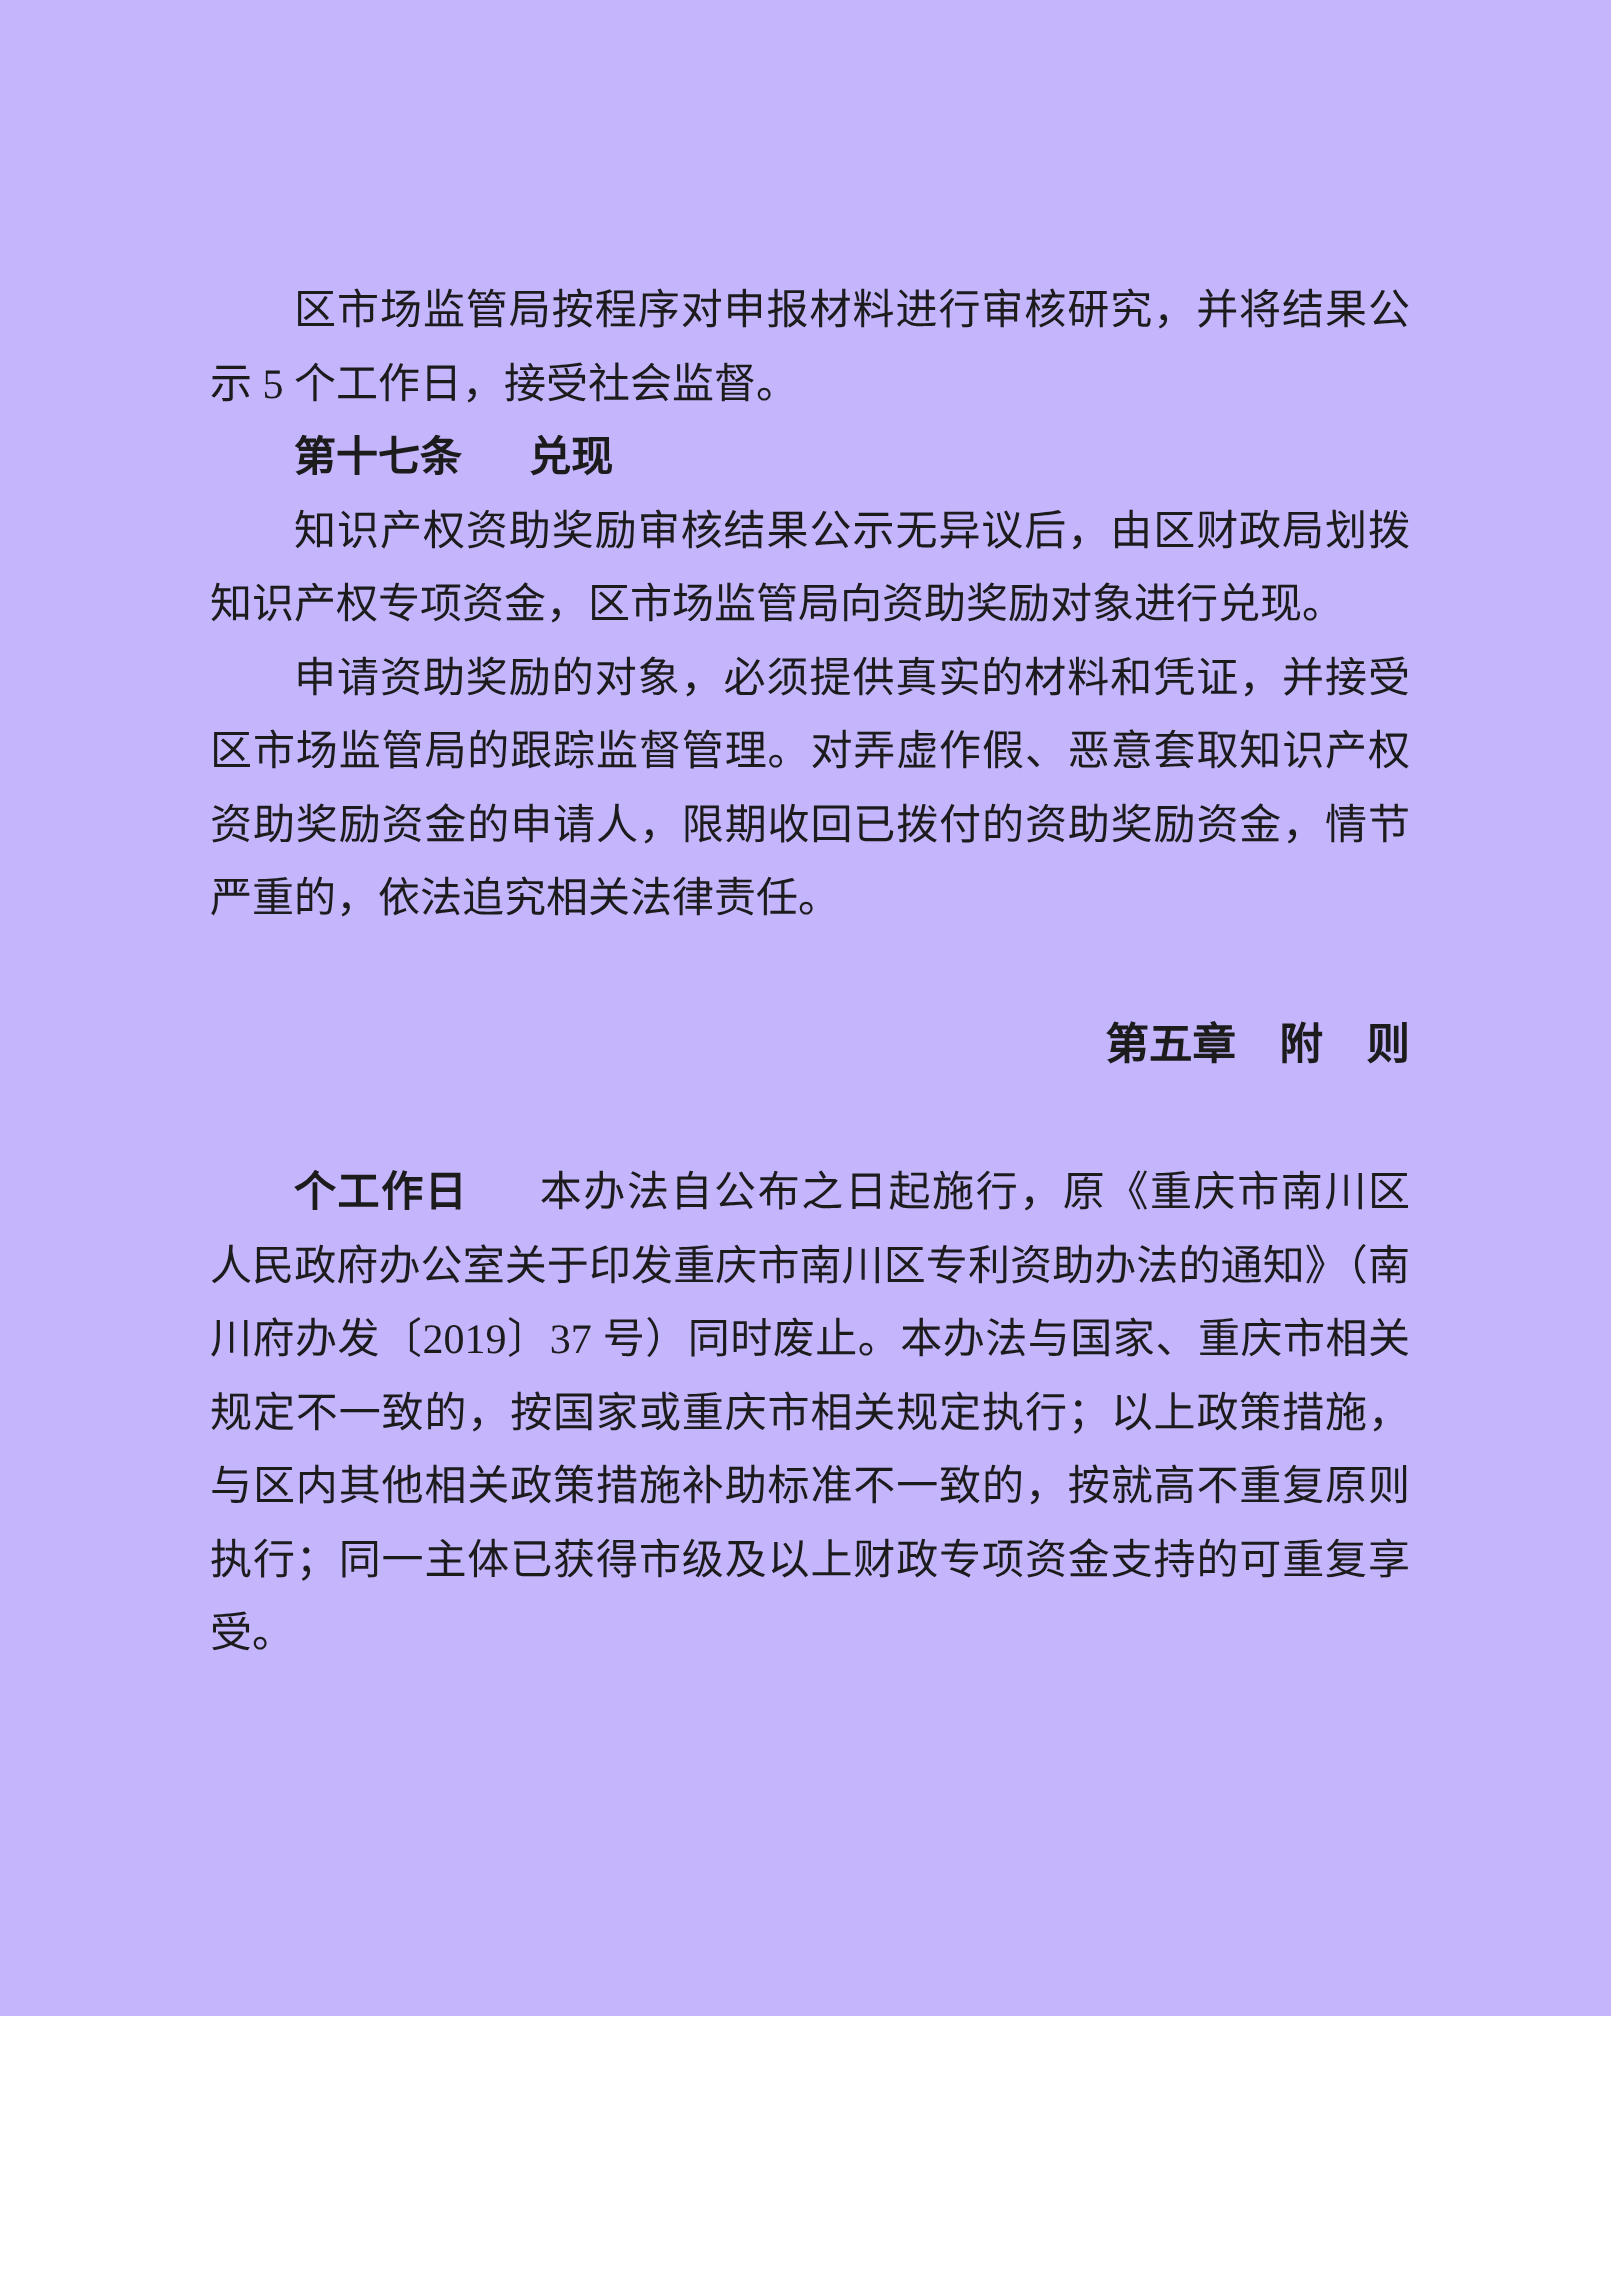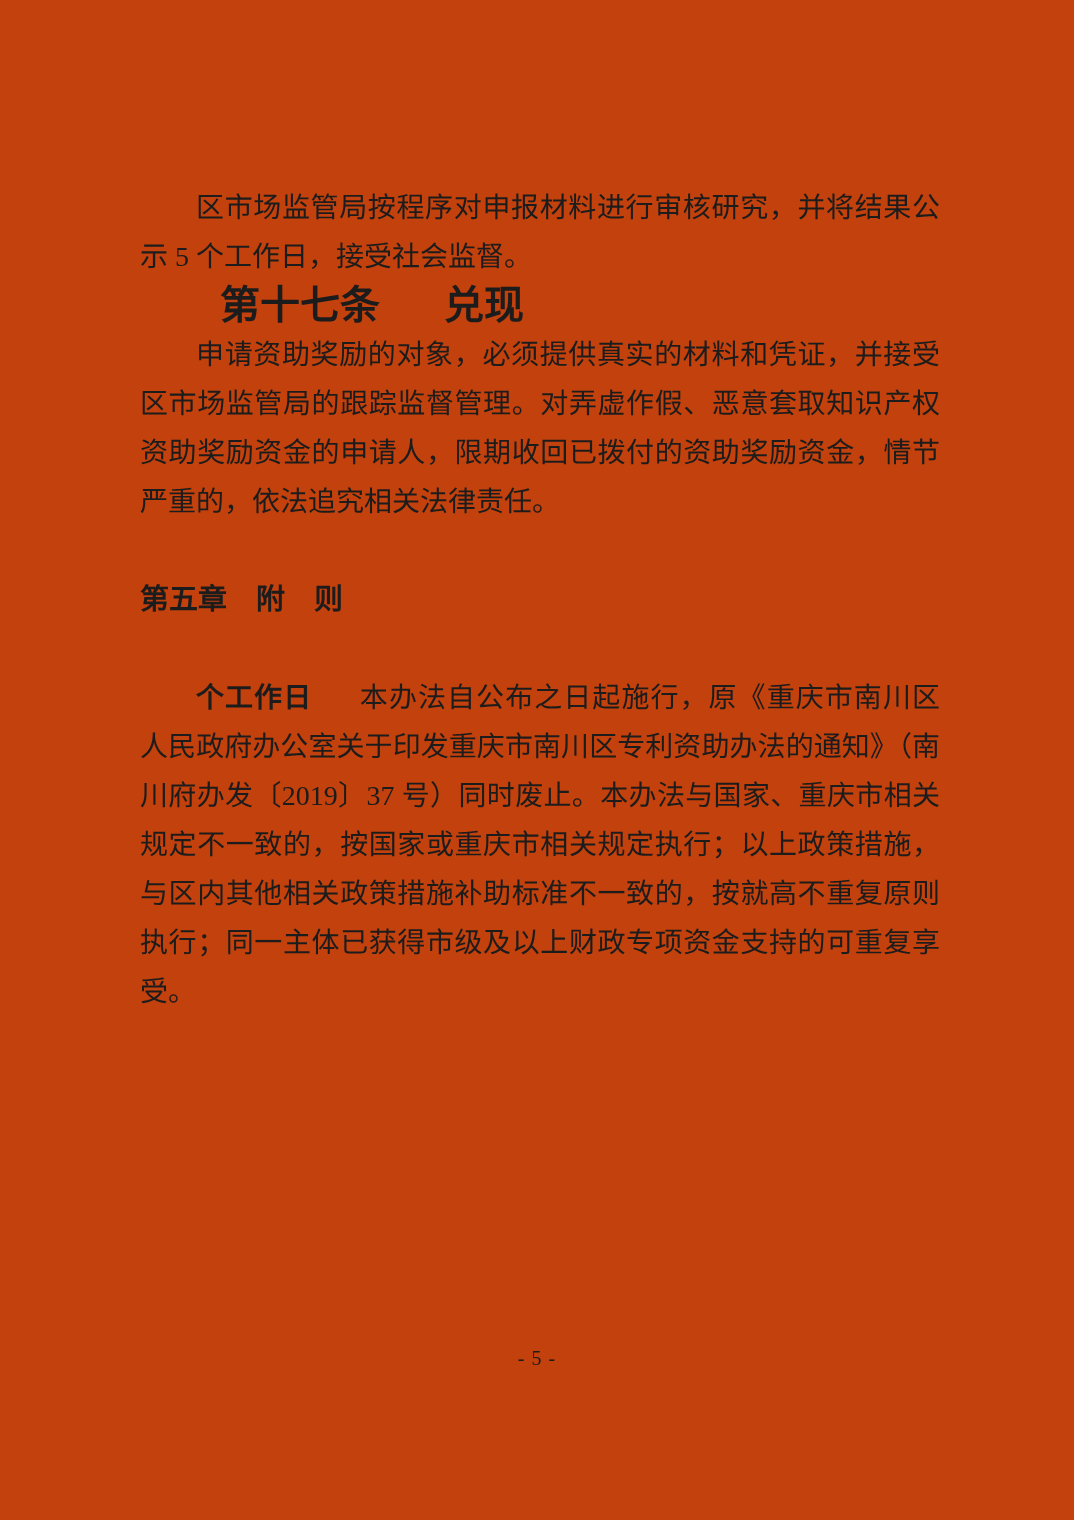--- a/index.html
+++ b/index.html
@@ -3,53 +3,53 @@
 <meta charset="utf-8">
 <style>
   html, body {
     margin: 0;
     padding: 0;
     background: #ffffff;
   }
   .page {
     position: relative;
     width: 1074px;
-    height: 1520px;
-    background: #c2410c;
+    height: 1344px;
+    background: #c4b5fd;
     color: #1c1c1c;
     font-family: "Liberation Serif", "DejaVu Serif", serif;
     font-size: 28px;
     line-height: 49px;
     overflow: hidden;
   }
   .content {
     padding: 183px 134px 0 140px;
   }
   .para {
     margin: 0;
     text-indent: 2em;
     text-align: justify;
     text-justify: inter-character;
   }
   .article-heading {
     margin: 0;
     text-indent: 2em;
     font-weight: bold;
-    font-size: 40px;
+    font-size: 28px;
   }
   .article-title {
     margin-left: 1.6em;
   }
   .article-label {
     font-weight: bold;
     margin-right: 1.7em;
   }
   .chapter {
     margin: 49px 0;
-    text-align: left;
+    text-align: right;
     font-family: "Liberation Sans", "DejaVu Sans", sans-serif;
     font-weight: bold;
     font-size: 29px;
     line-height: 49px;
   }
   .attachment {
     margin-top: 49px;
     margin-left: 56px;
   }
   .attach-row {
@@ -74,20 +74,21 @@
 </head>
 <body>
 
 <div class="page">
   <div class="content">
 
     <p class="para">区市场监管局按程序对申报材料进行审核研究，并将结果公示 5 个工作日，接受社会监督。</p>
 
     <p class="article-heading"><span>第十七条</span><span class="article-title">兑现</span></p>
 
+    <p class="para">知识产权资助奖励审核结果公示无异议后，由区财政局划拨知识产权专项资金，区市场监管局向资助奖励对象进行兑现。</p>
 
 
     <p class="para">申请资助奖励的对象，必须提供真实的材料和凭证，并接受区市场监管局的跟踪监督管理。对弄虚作假、恶意套取知识产权资助奖励资金的申请人，限期收回已拨付的资助奖励资金，情节严重的，依法追究相关法律责任。</p>
 
     <h2 class="chapter">第五章　附　则</h2>
 
     <p class="para"><span class="article-label">个工作日</span><span>本办法自公布之日起施行，原《重庆市南川区人民政府办公室关于印发重庆市南川区专利资助办法的通知》（南川府办发〔2019〕37 号）同时废止。本办法与国家、重庆市相关规定不一致的，按国家或重庆市相关规定执行；以上政策措施，与区内其他相关政策措施补助标准不一致的，按就高不重复原则执行；同一主体已获得市级及以上财政专项资金支持的可重复享受。</span></p>
 
     <div class="attachment">
     </div>

